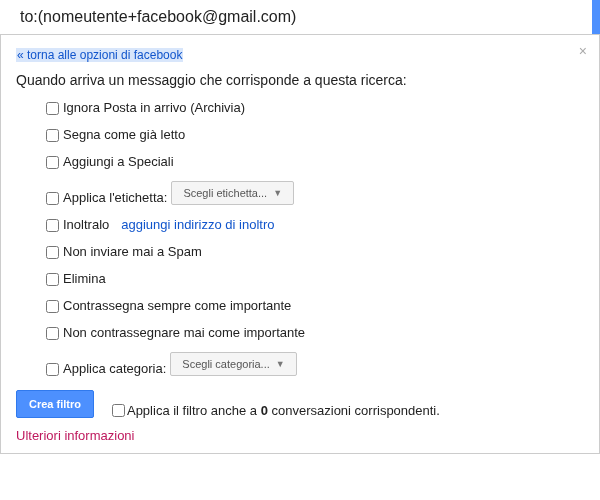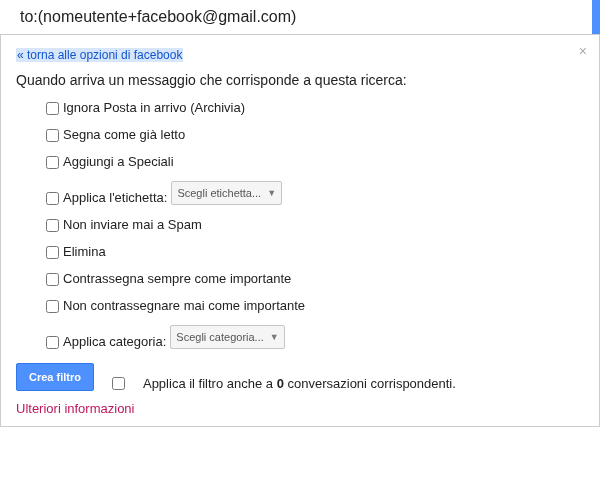--- a/index.html
+++ b/index.html
@@ -68,21 +68,21 @@
   }
   .inline-link {
     color: #1155cc;
     text-decoration: none;
     margin-left: 8px;
     font-size: 13px;
   }
   .dropdown {
     border: 1px solid #c6c6c6;
     background: #f5f5f5;
-    padding: 5px 5px;
+    padding: 5px 11px;
     font-size: 11px;
     color: #555;
     display: inline-flex;
     align-items: center;
     gap: 6px;
     cursor: pointer;
     border-radius: 2px;
   }
   .dropdown .arrow {
     font-size: 9px;
@@ -100,21 +100,21 @@
     color: #fff;
     padding: 7px 12px;
     font-size: 11px;
     font-weight: bold;
     border-radius: 2px;
     cursor: pointer;
   }
   .apply-row {
     display: flex;
     align-items: center;
-    gap: 18px;
+    gap: 2px;
     font-size: 13px;
     margin-top: 12px;
   }
   .more-link {
     display: inline-block;
     margin-top: 10px;
     color: #be185d;
     text-decoration: none;
     font-size: 13px;
   }
@@ -151,20 +151,25 @@
 
   <div class="opt-row">
     <input type="checkbox" style="">
     <span>Applica l'etichetta:</span>
     <span class="dropdown">
       <span>Scegli etichetta...</span>
       <span class="arrow">▼</span>
     </span>
   </div>
 
+  <div class="opt-row">
+    <input type="checkbox" style="">
+    <span>Inoltralo</span>
+    <a href="#" class="inline-link">aggiungi indirizzo di inoltro</a>
+  </div>
 
   <div class="opt-row">
     <input type="checkbox" style="">
     <span>Non inviare mai a Spam</span>
   </div>
 
   <div class="opt-row">
     <input type="checkbox" style="">
     <span>Elimina</span>
   </div>

